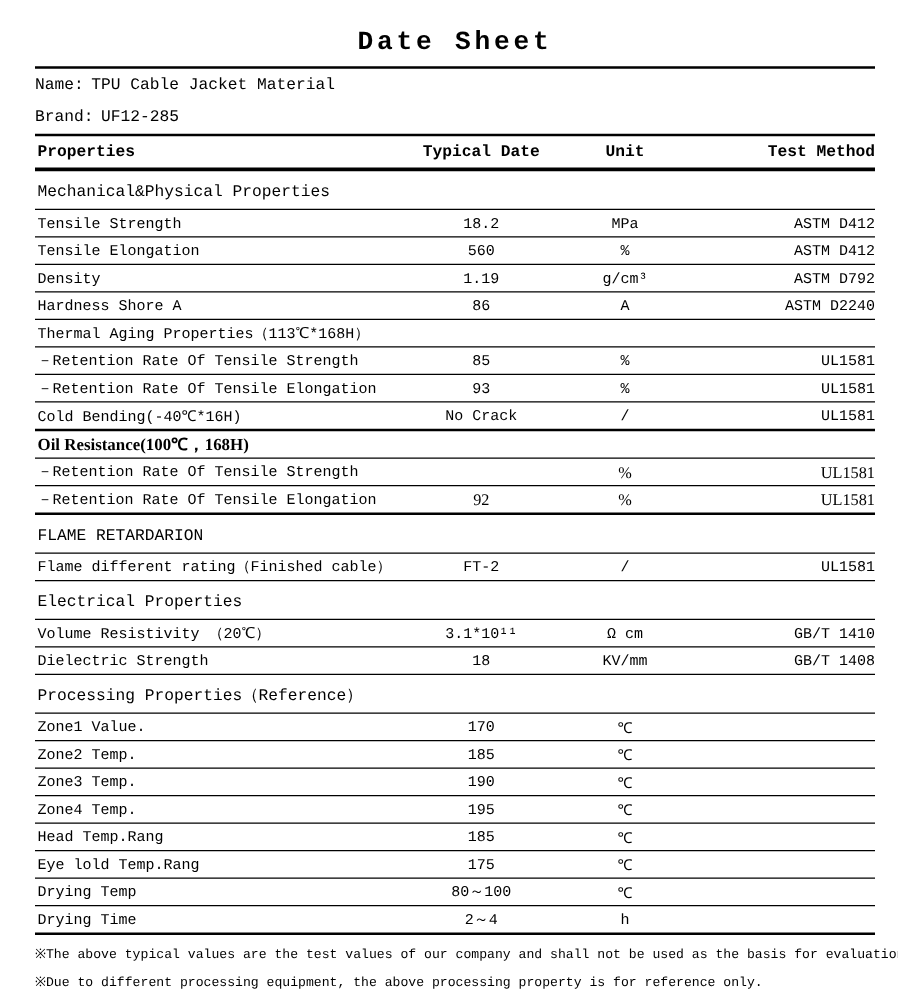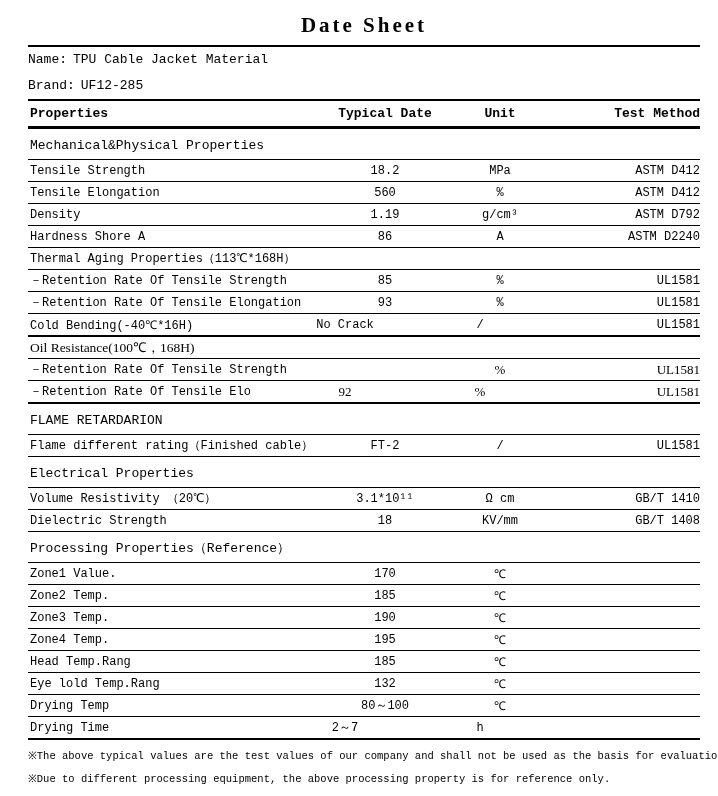--- a/index.html
+++ b/index.html
@@ -4,40 +4,40 @@
 <style>
   html,body{margin:0;padding:0;background:#ffffff;}
   body{
     width:718px;height:796px;
     font-family:"Liberation Mono", monospace;
     color:#000;
     -webkit-font-smoothing:none;
   }
   .page{box-sizing:border-box;width:718px;height:796px;padding:0 18px 0 28px;}
   .title{
-    font-family:Liberation Serif, serif;
+    font-family:Liberation Mono, monospace;
     font-weight:bold;font-size:21px;letter-spacing:3px;
-    text-align:center;margin:0;padding:13px 0 7px 0;
+    text-align:center;margin:0;padding:23px 0 7px 0;
   }
   .rule{background:#000;width:100%;}
   .rule.med{height:2px;}
   .rule.heavy{height:3px;}
   .meta-row{height:26px;line-height:26px;font-weight:normal;font-size:13px;}
   .meta-row .lbl{margin-right:6px;}
   .head-row{display:flex;align-items:center;height:25px;font-weight:bold;font-size:13px;}
   .c{display:block;}
   .c.prop{flex:1;text-align:left;padding-left:2px;white-space:nowrap;overflow:hidden;}
   .c.val{width:150px;text-align:center;white-space:nowrap;}
   .c.unit{width:80px;text-align:center;white-space:nowrap;}
   .c.method{width:150px;text-align:right;padding-left:10px;white-space:nowrap;}
   #rows .row{display:flex;align-items:center;height:21px;font-size:12px;border-bottom:1px solid #000;}
-  #rows .row.thick-bottom{border-bottom-width:2px;gap:20px;}
+  #rows .row.thick-bottom{border-bottom-width:2px;}
   #rows .row.section{height:auto;padding:8px 0 5px 0;font-weight:normal;font-size:13px;line-height:17px;}
   #rows .row .serif-bold{
-    font-family:"Liberation Serif", serif;font-weight:normal;font-size:13.5px;
+    font-family:"Liberation Serif", serif;font-weight:bold;font-size:13.5px;
   }
   #rows .row.serif-vals .val,
   #rows .row.serif-vals .unit,
   #rows .row.serif-vals .method{
     font-family:"Liberation Serif", serif;font-size:13px;
   }
   .footnotes{margin-top:5px;font-size:10.5px;line-height:23px;}
   .footnotes p{margin:0;white-space:nowrap;}
 </style>
 </head>
@@ -185,33 +185,33 @@
     <span class="c method"></span>
   </div>
       <div class="row">
     <span class="c prop">Head Temp.Rang</span>
     <span class="c val">185</span>
     <span class="c unit">℃</span>
     <span class="c method"></span>
   </div>
       <div class="row">
     <span class="c prop">Eye lold Temp.Rang</span>
-    <span class="c val">132</span>
+    <span class="c val">175</span>
     <span class="c unit">℃</span>
     <span class="c method"></span>
   </div>
       <div class="row">
     <span class="c prop">Drying Temp</span>
     <span class="c val">80～100</span>
     <span class="c unit">℃</span>
     <span class="c method"></span>
   </div>
       <div class="row thick-bottom">
     <span class="c prop">Drying Time</span>
-    <span class="c val">2～7</span>
+    <span class="c val">2～4</span>
     <span class="c unit">h</span>
     <span class="c method"></span>
   </div>
     </div>
 
   <div class="footnotes">
     <p>※The above typical values are the test values of our company and shall not be used as the basis for evaluation.</p>
     <p>※Due to different processing equipment, the above processing property is for reference only.</p>
   </div>
 

